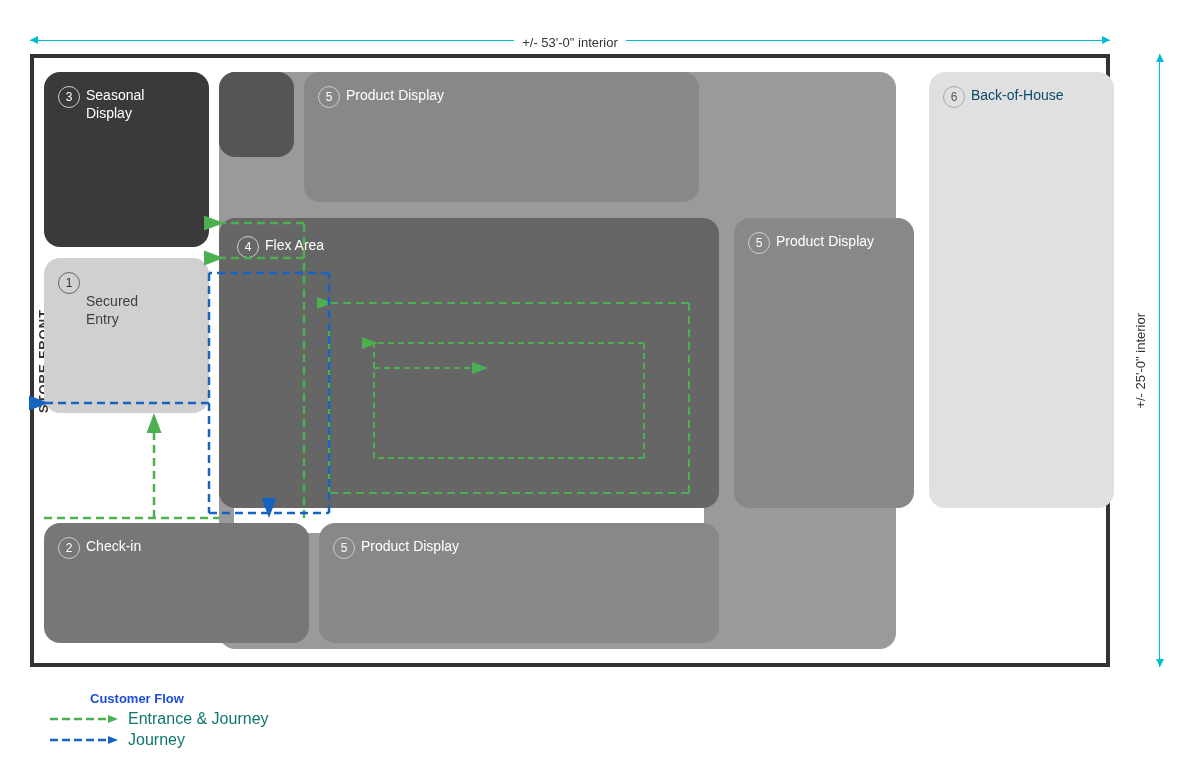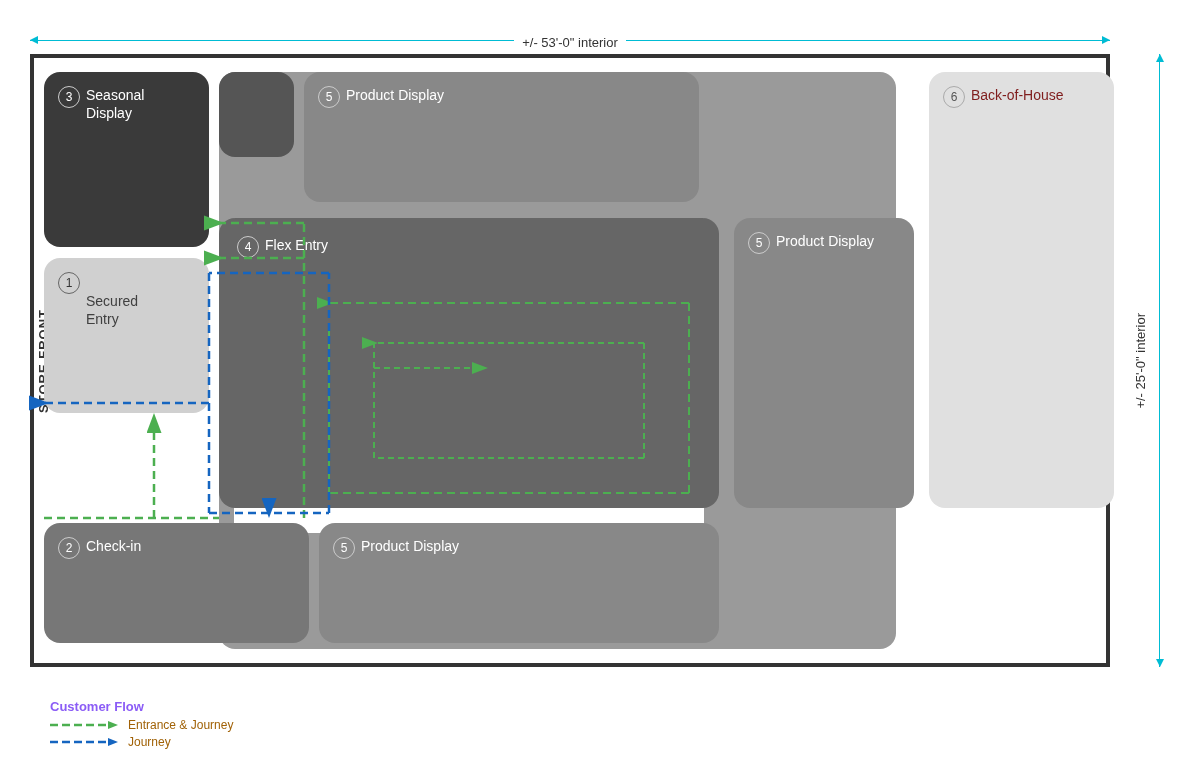--- a/index.html
+++ b/index.html
@@ -300,33 +300,34 @@
     }
 
     
     .legend {
       position: absolute;
       bottom: 10px;
       left: 30px;
     }
     .legend-title {
       font-size: 13px;
-      color: #8b5cf6;
+      color: #1d4ed8;
       font-weight: bold;
       margin-bottom: 4px;
+      margin-left: 40px;
     }
     .legend-item {
       display: flex;
       align-items: center;
       gap: 8px;
       margin-bottom: 3px;
     }
     .legend-text {
-      font-size: 12px;
-      color: #a16207;
+      font-size: 16px;
+      color: #0f766e;
     }
 
     
     .bg-large {
       position: absolute;
       background: #9a9a9a;
       top: 14px;
       left: 185px;
       right: 210px;
       bottom: 14px;
@@ -389,35 +390,35 @@
     <div class="room room-5-top">
       <div class="room-label">
         <div class="room-number" style="border-color:#ccc;color:#fff;">5</div>
         <div class="room-name" style="color:#fff;">Product Display</div>
       </div>
     </div>
 
     <div class="room room-4">
       <div class="room-label">
         <div class="room-number" style="border-color:#ccc;color:#fff;">4</div>
-        <div class="room-name" style="color:#fff;">Flex Entry</div>
+        <div class="room-name" style="color:#fff;">Flex Area</div>
       </div>
     </div>
 
     <div class="room room-5-right">
       <div class="room-label">
         <div class="room-number" style="border-color:#ccc;color:#fff;">5</div>
         <div class="room-name" style="color:#fff;">Product Display</div>
       </div>
     </div>
 
     <div class="room room-6">
       <div class="room-label">
         <div class="room-number" style="border-color:#aaa;color:#555;">6</div>
-        <div class="room-name" style="color:#7f1d1d;">Back-of-House</div>
+        <div class="room-name" style="color:#0c4a6e;">Back-of-House</div>
       </div>
     </div>
 
     <div class="room room-1">
       <div class="room-label">
         <div class="room-number" style="border-color:#666;color:#333;">1</div>
         <div class="room-name" style="white-space:pre-line;color:#404040;margin-top:20px;">Secured
 Entry</div>
       </div>
     </div>

